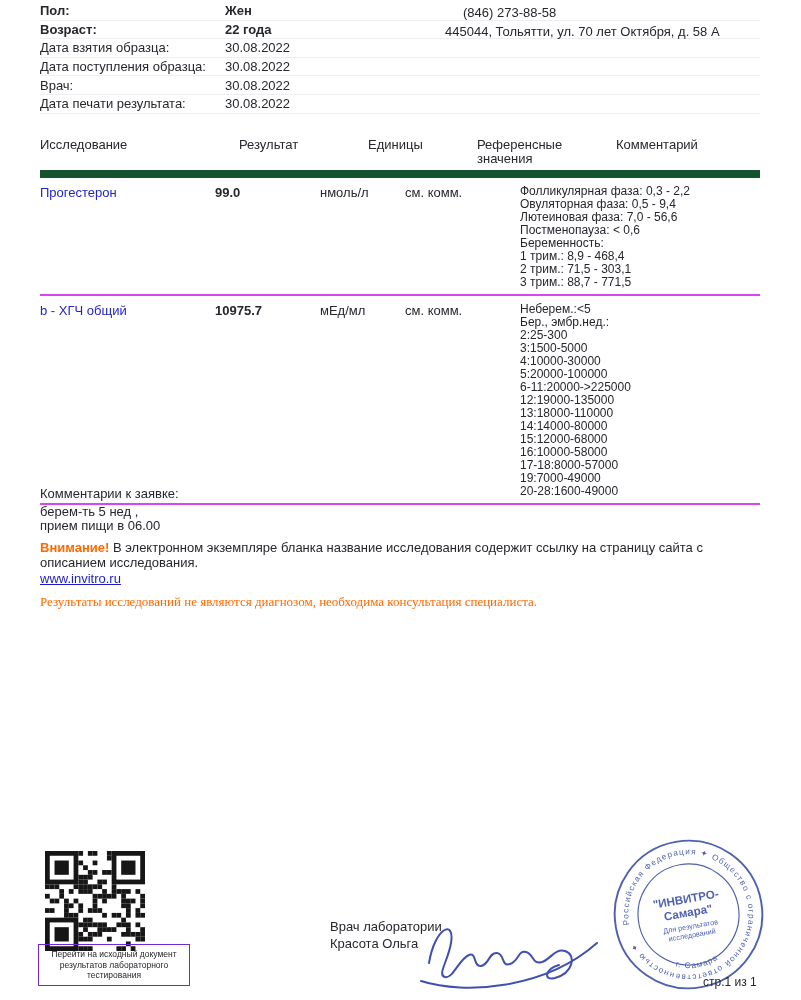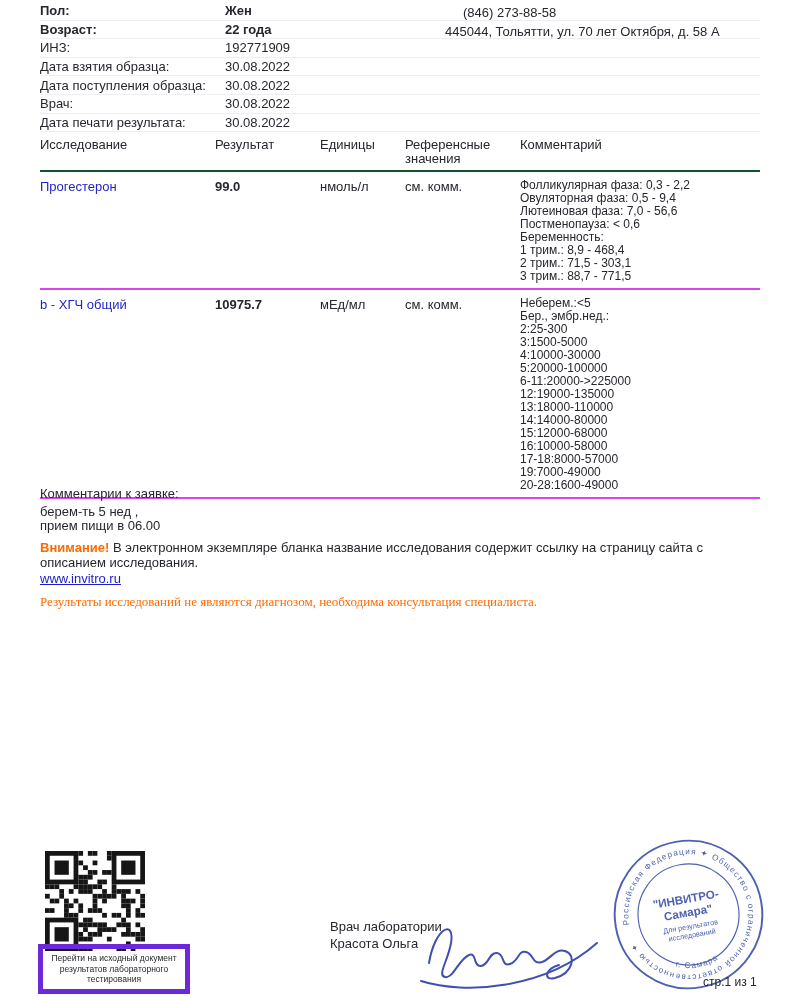--- a/index.html
+++ b/index.html
@@ -10,21 +10,21 @@
   
   .info-block { position:absolute; left:40px; top:2px; width:720px; }
   .info-row { display:flex; align-items:center; height:18.6px; border-bottom:1px solid #ededf2; }
   .info-label { width:185px; }
   .info-row.bold-row .info-label, .info-row.bold-row .info-value { font-weight:bold; }
   .contact-block { position:absolute; left:445px; top:3px; width:330px; line-height:19px; }
   .contact-phone { padding-left:18px; }
 
   
   .results-table { position:absolute; left:40px; top:133px; width:720px; }
-  .t-head { display:flex; padding:5px 0 4px 0; border-bottom:2px solid #14532d; line-height:14px; }
+  .t-head { display:flex; padding:5px 0 4px 0; border-bottom:8px solid #14532d; line-height:14px;gap:24px; }
   .t-row { display:flex; padding:7px 0 5px 0; border-bottom:2px solid #d946ef; }
   .c-test { width:175px; }
   .c-result { width:105px; }
   .c-units { width:85px; }
   .c-ref { width:115px; }
   .c-comm { flex:1; }
   .t-head .c-ref div { width:90px; }
   .t-row .c-result { font-weight:bold; }
   .test-link { color:#2424c4; text-decoration:none; cursor:pointer; }
   .c-comm .c-line { font-size:12px; line-height:13px; }
@@ -35,43 +35,39 @@
   .order-comments .oc-line { line-height:13.5px; }
 
   
   .notice { position:absolute; left:40px; top:540px; width:700px; line-height:15px; }
   .orange { color:#ff6a00; }
   .site-link { position:absolute; left:40px; top:571px; color:#1c1ccb; text-decoration:underline; cursor:pointer; }
   .disclaimer { position:absolute; left:40px; top:594px; width:720px;font-family:Liberation Serif, serif; }
 
   
   .qr-wrap { position:absolute; left:45px; top:851px; width:100px; height:100px; }
-  .qr-caption { position:absolute; left:38px; top:944px; width:152px; border:5px solid #6d28d9; padding:4px 6px; font-size:8.5px; line-height:10.5px; text-align:center; }
+  .qr-caption { position:absolute; left:38px; top:944px; width:152px; border:1px solid #6d28d9; padding:4px 6px; font-size:8.5px; line-height:10.5px; text-align:center; }
   .doctor-block { position:absolute; left:330px; top:918px; line-height:17px; }
   .signature-wrap { position:absolute; left:415px; top:903px; width:190px; height:90px; }
   .stamp-wrap { position:absolute; left:606px; top:832px; width:165px; height:165px; opacity:.92; }
   .page-number { position:absolute; left:703px; top:975px; font-size:12px; }
 </style>
 </head>
 <body>
 
 <div class="page">
 
   <div class="info-block">
     <div class="info-row bold-row">
       <span class="info-label">Пол:</span>
       <span class="info-value">Жен</span>
     </div>
     <div class="info-row bold-row">
       <span class="info-label">Возраст:</span>
       <span class="info-value">22 года</span>
-    </div>
-    <div class="info-row">
-      <span class="info-label">ИНЗ:</span>
-      <span class="info-value">192771909</span>
     </div>
     <div class="info-row">
       <span class="info-label">Дата взятия образца:</span>
       <span class="info-value">30.08.2022</span>
     </div>
     <div class="info-row">
       <span class="info-label">Дата поступления образца:</span>
       <span class="info-value">30.08.2022</span>
     </div>
     <div class="info-row">

